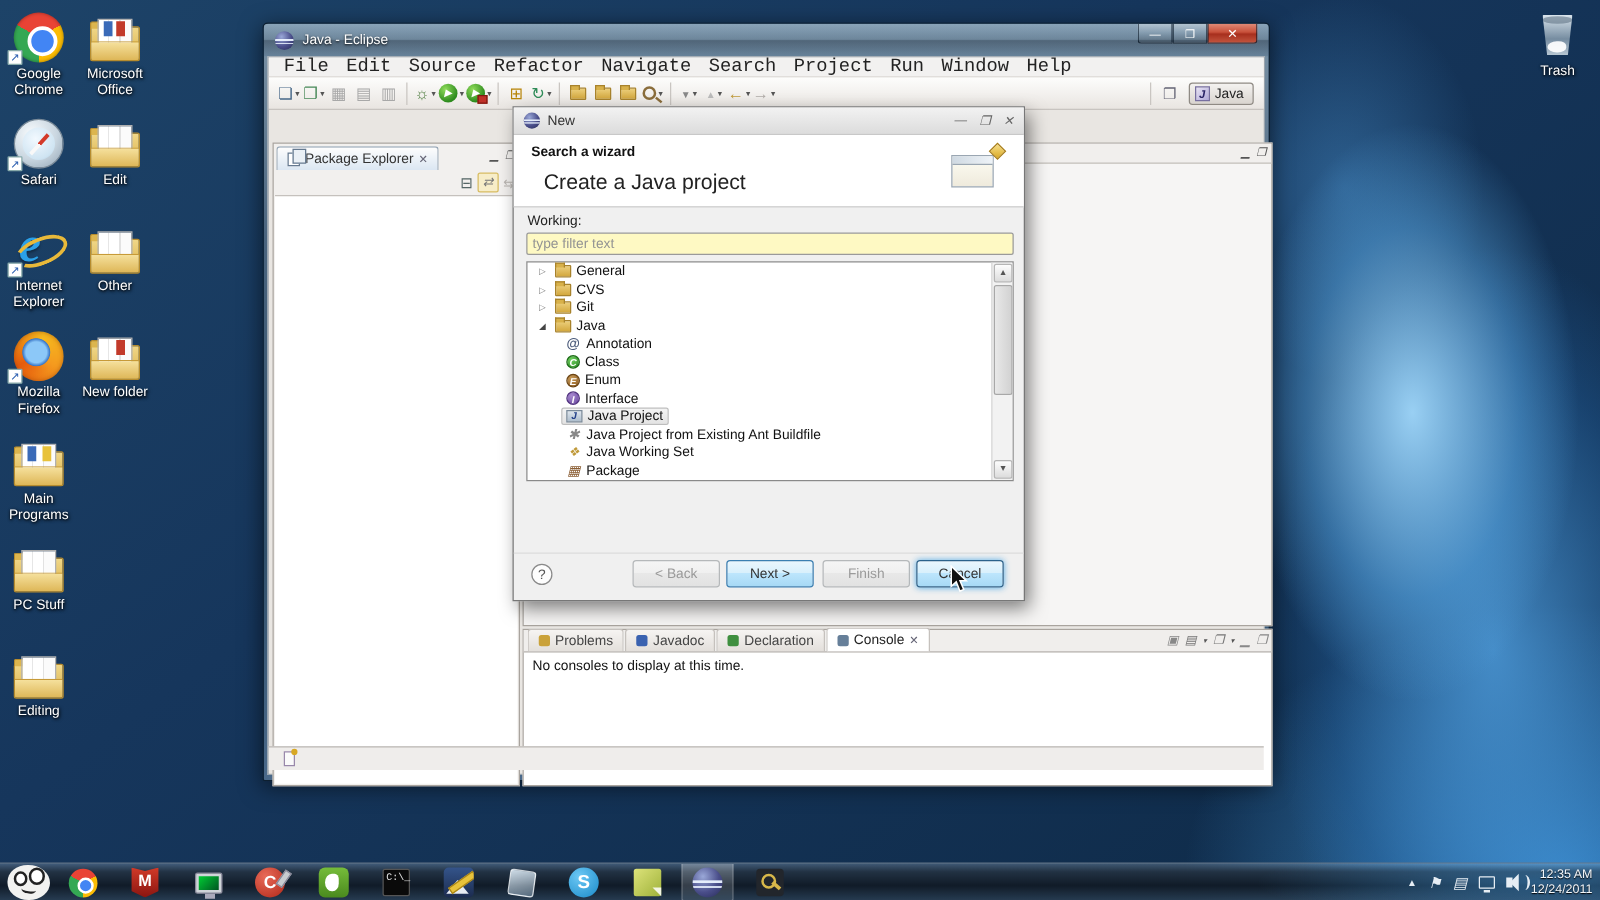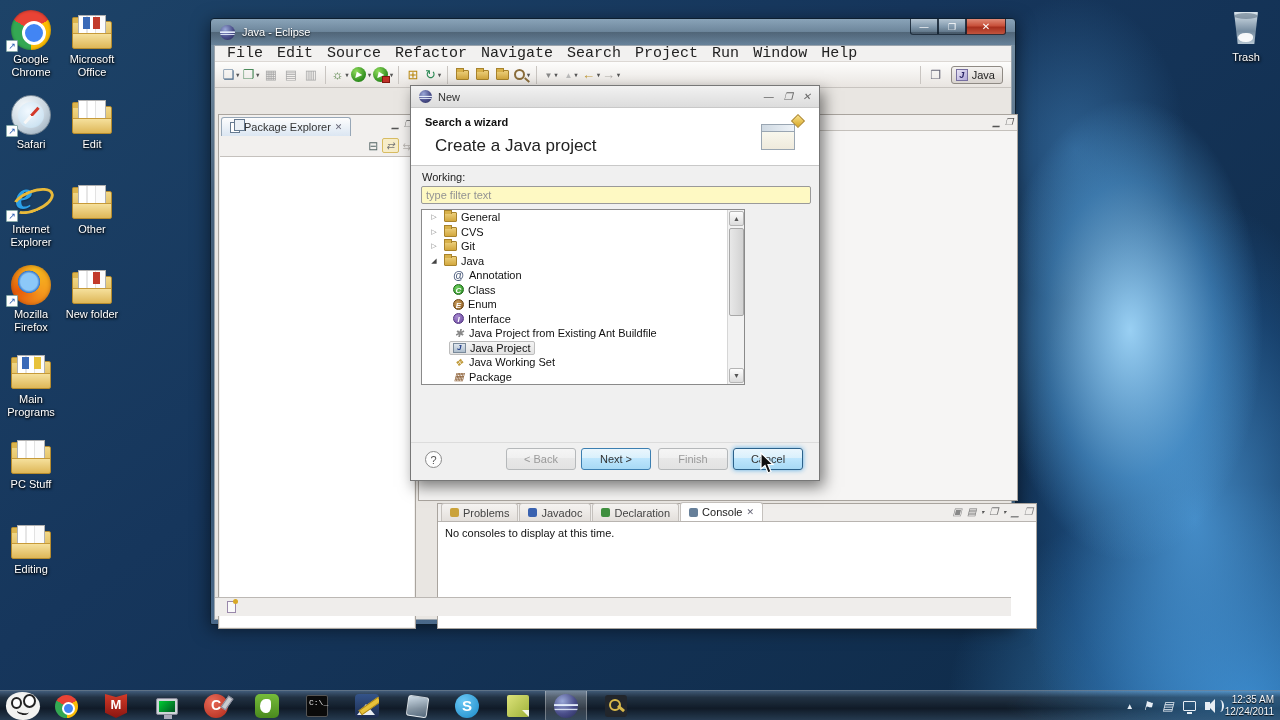--- a/index.html
+++ b/index.html
@@ -142,21 +142,21 @@
   .g-collapse::before { content:"⊟"; color:#566; font-size:12px; }
   .link-box { padding:1px 3px; border:1px solid #d8bc62; background:#f7edc8; border-radius:2px; font-size:10px; color:#777; }
   .link-box::before { content:"⇄"; }
   .g-viewmenu::before { content:"⇆"; color:#b8b4b0; font-size:10px; }
   .pkg-body { position:absolute; left:1px; right:1px; top:41px; bottom:1px; background:#fff; border-top:1px solid #c5c1bd; }
 
   .editor-area { position:absolute; left:203px; top:68px; width:600px; height:387px; background:#f6f5f4; border:1px solid #a9a49e; }
   .editor-head { height:16px; background:#f1efed; border-bottom:1px solid #c4c0bb; position:relative; }
   .ed-minmax { position:absolute; right:4px; top:2px; display:flex; gap:5px; font-size:9px; color:#555; }
 
-  .console-panel { position:absolute; left:203px; top:457px; width:600px; height:126px; background:#fff; border:1px solid #a9a49e;margin-left:19px; }
+  .console-panel { position:absolute; left:203px; top:457px; width:600px; height:126px; background:#fff; border:1px solid #a9a49e; }
   .ctab-row { height:18px; background:#f0eeec; border-bottom:1px solid #b8b4b0; display:flex; align-items:flex-end; padding-left:3px; position:relative; }
   .ctab { display:flex; align-items:center; gap:4px; padding:2px 8px; font-size:11px; color:#444; height:18px;
     background:linear-gradient(180deg,#f6f4f2,#e3dfdb); border:1px solid #c5c1bd; border-bottom:none; border-radius:3px 3px 0 0; margin-right:1px; }
   .ctab.active { background:#fff; color:#222; height:19px; }
   .csq { width:9px; height:9px; border-radius:2px; }
   .csq.problems { background:#caa23a; } .csq.javadoc { background:#3a62b0; }
   .csq.declaration { background:#3f8f3f; } .csq.console { background:#667f99; }
   .con-tools { position:absolute; right:3px; top:2px; display:flex; align-items:center; gap:5px; font-size:10px; color:#888; }
   .g-pin::before { content:"▣"; } .g-disp::before { content:"▤"; color:#777; } .g-openc::before { content:"❐"; color:#777; }
   .con-dd { font-size:6px; color:#555; } .con-dd::before { content:"▾"; }
@@ -182,21 +182,21 @@
   .banner .bwin { position:absolute; left:0; top:8px; width:34px; height:26px; background:linear-gradient(180deg,#fdfdf4,#efeadc);
     border:1px solid #9aa6b2; }
   .banner .bwin::before { content:""; position:absolute; left:0; top:0; right:0; height:6px; background:linear-gradient(90deg,#cfd9e2,#eef3f8); border-bottom:1px solid #9aa6b2; }
   .banner .spark { position:absolute; right:2px; top:0px; width:10px; height:10px; background:linear-gradient(135deg,#f8e08a,#d8a825);
     border:1px solid #a87d18; transform:rotate(45deg); }
   .dlg-body { position:relative; height:278px; }
   .wizards-label { position:absolute; left:11px; top:5px; font-size:11px; color:#222; }
   .filter-input { position:absolute; left:10px; top:20px; width:390px; height:18px; border:1px solid #9a9a9a; border-radius:2px;
     font-size:11px; padding:0 4px; color:#444; background:#fef9c3; font-family:"Liberation Sans", sans-serif; }
   .filter-input::placeholder { color:#939393; }
-  .tree { position:absolute; left:10px; top:43px; width:324px; height:176px; background:#fff; border:1px solid #8a8a8a; overflow:hidden; }
+  .tree { position:absolute; left:10px; top:43px; width:390px; height:176px; background:#fff; border:1px solid #8a8a8a; overflow:hidden; }
   .trow { height:14.5px; display:flex; align-items:center; font-size:11px; color:#111; padding-left:6px; }
   .trow.child { padding-left:27px; }
   .expander { width:12px; font-size:7px; color:#7a7a7a; text-align:center; flex:none; }
   .expander.open { color:#444; }
   .tw { display:flex; align-items:center; gap:4px; padding:0 3px; border:1px solid transparent; }
   .trow.sel .tw { background:linear-gradient(180deg,#f4f4f4,#e3e3e3); border-color:#bdbdbd; border-radius:2px; }
   .tico { width:11px; height:11px; border-radius:50%; color:#fff; font-size:8px; font-weight:bold; line-height:11px; text-align:center; flex:none; }
   .tico.class { background:radial-gradient(circle at 35% 30%, #6fcf5f, #2a8a22); border:1px solid #1d6b18; }
   .tico.enum { background:radial-gradient(circle at 35% 30%, #c89a58, #8a5a20); border:1px solid #6b4414; }
   .tico.iface { background:radial-gradient(circle at 35% 30%, #a88ad0, #6a48a0); border:1px solid #523480; }
@@ -634,30 +634,30 @@
               <i class="tico enum">E</i>
               <span>Enum</span>
             </span>
           </div>
         <div class="trow child">
             <span class="tw">
               <i class="tico iface">I</i>
               <span>Interface</span>
             </span>
           </div>
+        <div class="trow child sel">
+            <span class="tw">
+              <i class="tjp"></i>
+              <span>Java Project</span>
+            </span>
+          </div>
         <div class="trow child">
             <span class="tw">
               <i class="tant"></i>
               <span>Java Project from Existing Ant Buildfile</span>
-            </span>
-          </div>
-        <div class="trow child sel">
-            <span class="tw">
-              <i class="tjp"></i>
-              <span>Java Project</span>
             </span>
           </div>
         <div class="trow child">
             <span class="tw">
               <i class="tws"></i>
               <span>Java Working Set</span>
             </span>
           </div>
         <div class="trow child">
             <span class="tw">

